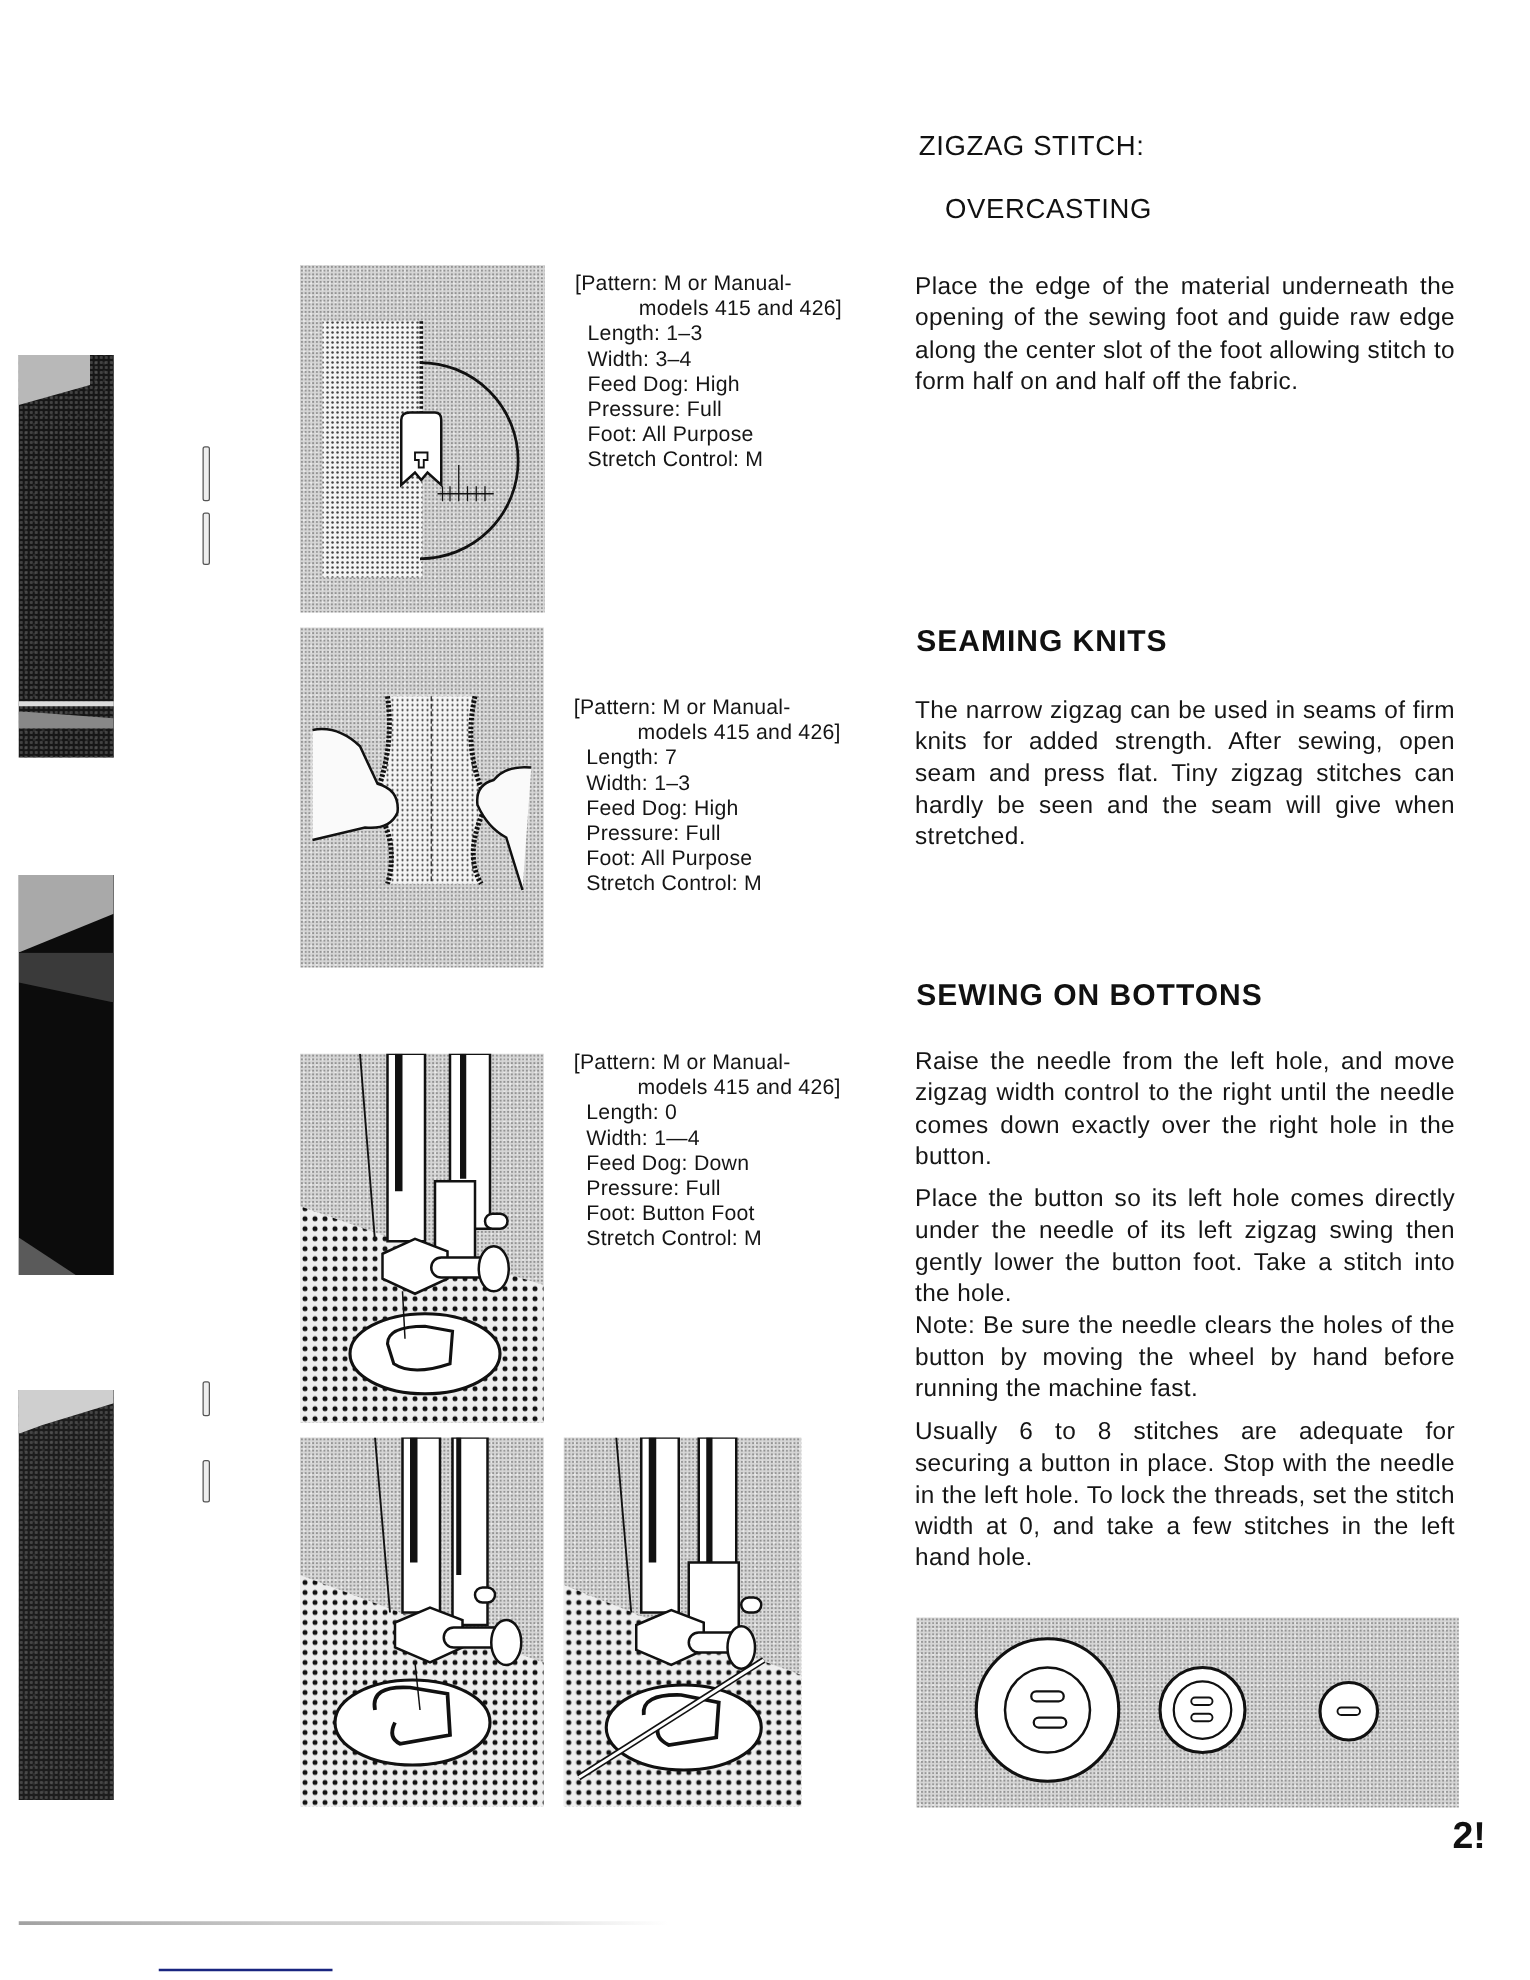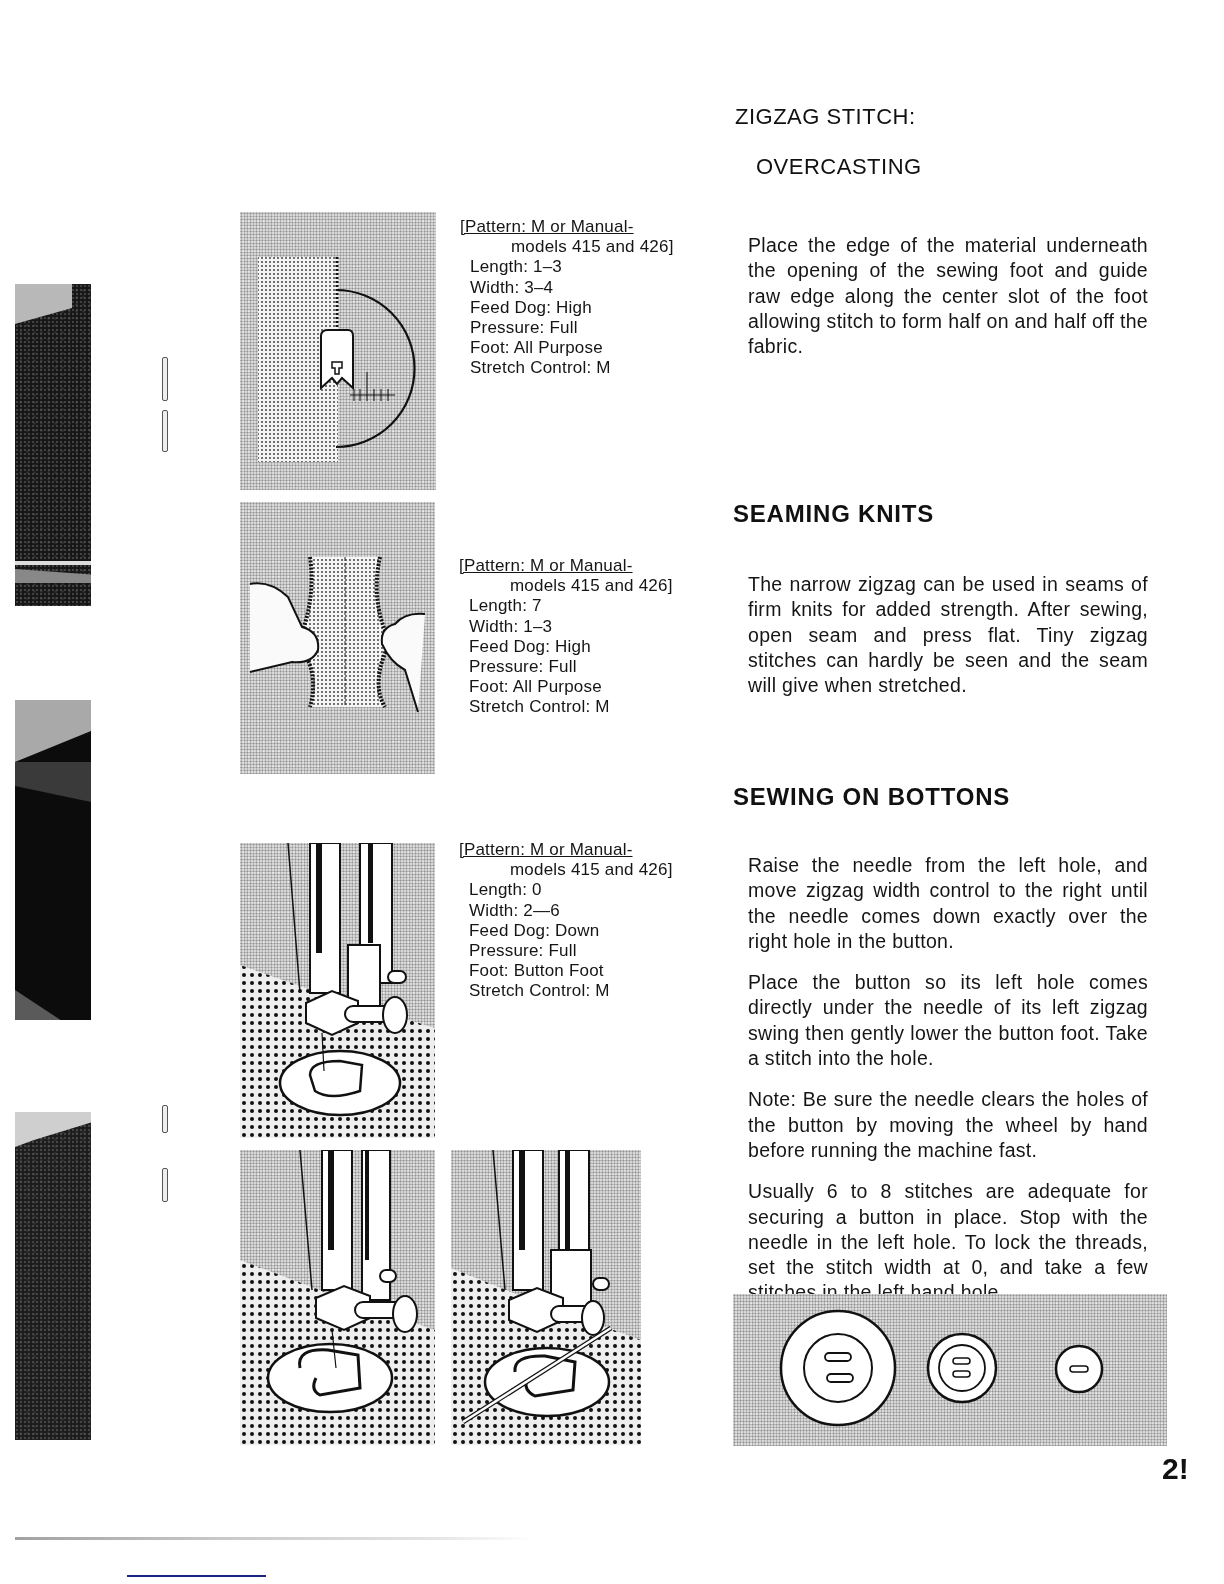--- a/index.html
+++ b/index.html
@@ -39,28 +39,28 @@
     .heading {
       position: absolute; font-size: 22px; letter-spacing: 0.5px; color: #111;
       font-weight: normal;
     }
     .heading.bold { font-weight: bold; letter-spacing: 0.8px; font-size: 24px; }
     .body-text {
       position: absolute; left: 732px; width: 432px;
       font-size: 19.5px; line-height: 25.3px; color: #151515;
       text-align: justify; letter-spacing: 0.3px;
     }
-    .body-text p { margin: 16px; }
+    .body-text p { margin: 0; }
     .settings {
       position: absolute; font-size: 17px; line-height: 20.2px; color: #151515;
       letter-spacing: 0.2px;
     }
     .settings .indent { padding-left: 41px; }
     .settings .row { white-space: nowrap; }
-    .settings .row.first { margin-left: -10px; text-decoration: underline; }
+    .settings .row.first { margin-left: -10px; }
 
     .page-num {
       position: absolute; left: 1162px; top: 1452px; font-size: 30px; font-weight: bold; color: #111;
     }
     .scan-line {
       position: absolute; left: 15px; top: 1537px; width: 520px; height: 3px;
       background: linear-gradient(90deg, #8a8a8a 0%, #bbb 40%, #ddd 80%, transparent 100%);
       opacity: 0.8;
     }
     .blue-line {
@@ -192,21 +192,21 @@
     <ellipse cx="100" cy="240" rx="60" ry="32" fill="#fff" stroke="#111" stroke-width="2.5"></ellipse>
     <path d="M70 232 Q70 218 100 218 L122 222 L120 248 Q90 258 75 248 Z" fill="#fff" stroke="#111" stroke-width="2.5"></path>
     <line x1="82" y1="190" x2="84" y2="228" stroke="#111" stroke-width="1.2"></line>
   </svg>
 </div>
 
 <div class="settings" style="left:469px;top:840px;">
   <div class="row first">[Pattern: M or Manual-</div>
   <div class="row indent">models 415 and 426]</div>
   <div class="row">Length: 0</div>
-  <div class="row">Width: 2—6</div>
+  <div class="row">Width: 1—4</div>
   <div class="row">Feed Dog: Down</div>
   <div class="row">Pressure: Full</div>
   <div class="row">Foot: Button Foot</div>
   <div class="row">Stretch Control: M</div>
 </div>
 
 <div class="body-text" style="top:837px;">
   <p style="margin-bottom:9px;">Raise the needle from the left hole, and move zigzag width control to the right until the needle comes down exactly over the right hole in the button.</p>
   <p>Place the button so its left hole comes directly under the needle of its left zigzag swing  then gently lower the button foot. Take a stitch into the hole.</p>
   <p style="margin-bottom:9px;">Note: Be sure the needle clears the holes of the button by moving the wheel by hand before running the machine fast.</p>

